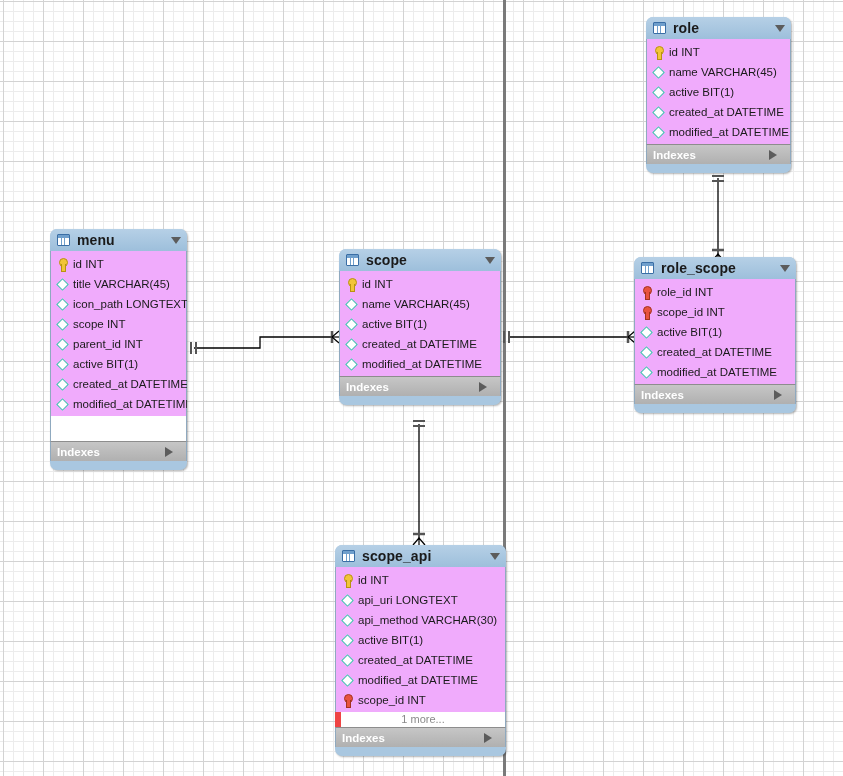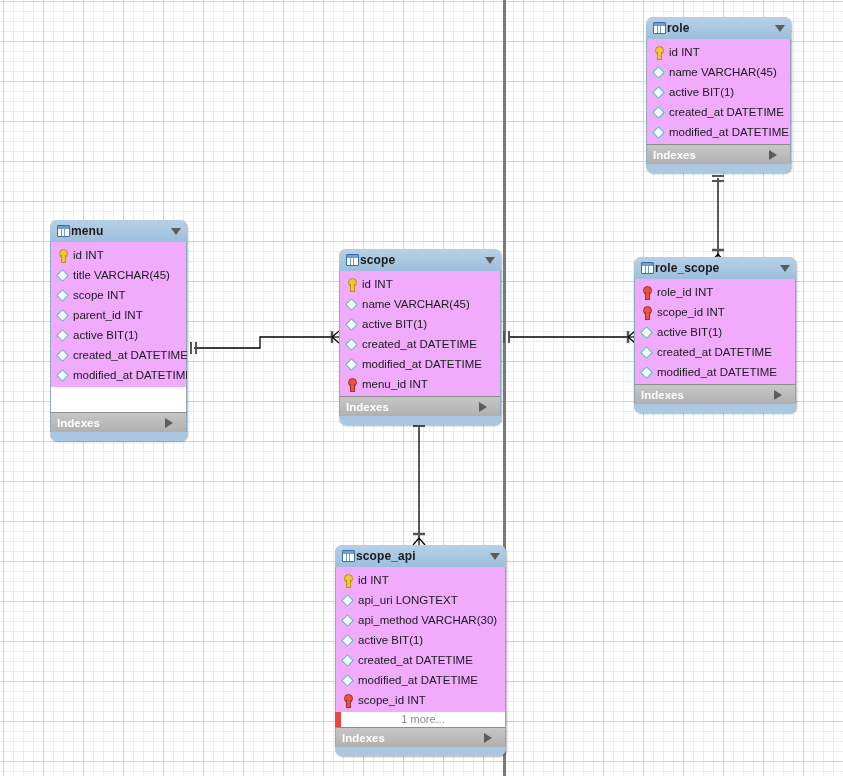--- a/index.html
+++ b/index.html
@@ -47,24 +47,24 @@
   .tbl-head {
     height: 22px;
     background: linear-gradient(to bottom, #b6d0e6 0%, #9dbfdb 100%);
     border-radius: 6px 6px 0 0;
     display: flex;
     align-items: center;
     padding: 0 6px 0 7px;
     position: relative;
   }
   .tbl-title {
-    font-size: 12px;
+    font-size: 14px;
     font-weight: bold;
     color: #1a1a1a;
-    margin-left: 1px;
+    margin-left: 7px;
     letter-spacing: .1px;
     white-space: nowrap;
   }
   .caret {
     margin-left: auto;
     width: 0; height: 0;
     border-left: 5.5px solid transparent;
     border-right: 5.5px solid transparent;
     border-top: 7px solid #5c5c5c;
   }
@@ -236,34 +236,38 @@
     <svg width="30" height="92" viewBox="0 0 30 92">
       <path d="M14,6 L14,84" stroke="#000" stroke-width="1.3" fill="none"></path>
       <line x1="8" y1="4" x2="20" y2="4" stroke="#555" stroke-width="2"></line>
       <line x1="8" y1="9" x2="20" y2="9" stroke="#555" stroke-width="2"></line>
       <line x1="8" y1="78" x2="20" y2="78" stroke="#555" stroke-width="2.5"></line>
       <path d="M8,89 L14,82 L20,89" stroke="#000" stroke-width="1.2" fill="none"></path>
       <line x1="14" y1="82" x2="14" y2="89" stroke="#000" stroke-width="1.2"></line>
     </svg>
   </div>
 
-<div class="tbl" style="left: 50px; top: 220px; width: 137px;">
+<div class="tbl" style="left: 50px; top: 229px; width: 137px;">
       <div class="tbl-head">
         <span class="tbl-icon"></span>
         <span class="tbl-title">menu</span>
         <span class="caret"></span>
       </div>
       <div class="cols">
         <div class="col">
           <span class="ic ic-pk"></span>
           <span class="col-name">id INT</span>
         </div>
         <div class="col">
           <span class="ic ic-col"></span>
           <span class="col-name">title VARCHAR(45)</span>
+        </div>
+        <div class="col">
+          <span class="ic ic-col"></span>
+          <span class="col-name">icon_path LONGTEXT</span>
         </div>
         <div class="col">
           <span class="ic ic-col"></span>
           <span class="col-name">scope INT</span>
         </div>
         <div class="col">
           <span class="ic ic-col"></span>
           <span class="col-name">parent_id INT</span>
         </div>
         <div class="col">
@@ -305,24 +309,20 @@
           <span class="col-name">active BIT(1)</span>
         </div>
         <div class="col">
           <span class="ic ic-col"></span>
           <span class="col-name">created_at DATETIME</span>
         </div>
         <div class="col">
           <span class="ic ic-col"></span>
           <span class="col-name">modified_at DATETIME</span>
         </div>
-        <div class="col">
-          <span class="ic ic-fk"></span>
-          <span class="col-name">menu_id INT</span>
-        </div>
       </div>
       <div class="idx">
         <span>Indexes</span>
         <span class="idx-caret"></span>
       </div>
     </div>
     <div class="tbl" style="left: 646px; top: 17px; width: 145px;">
       <div class="tbl-head">
         <span class="tbl-icon"></span>
         <span class="tbl-title">role</span>

